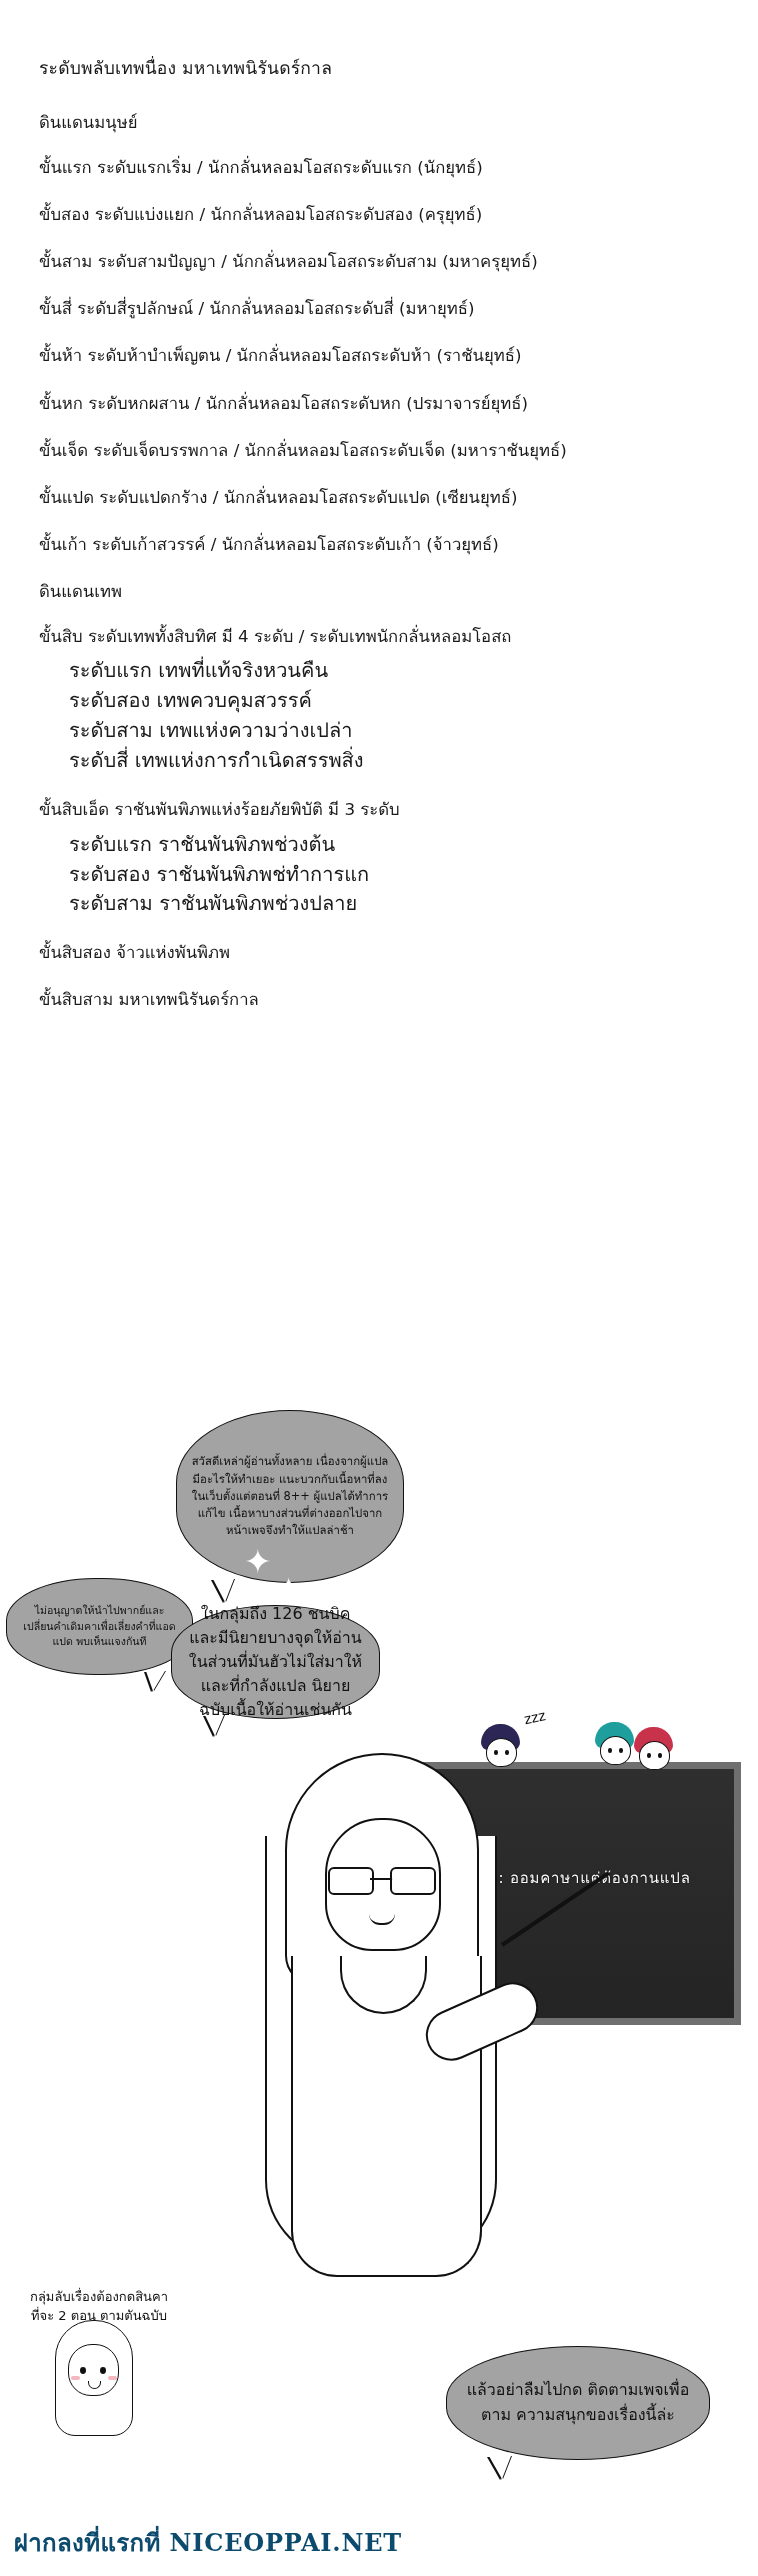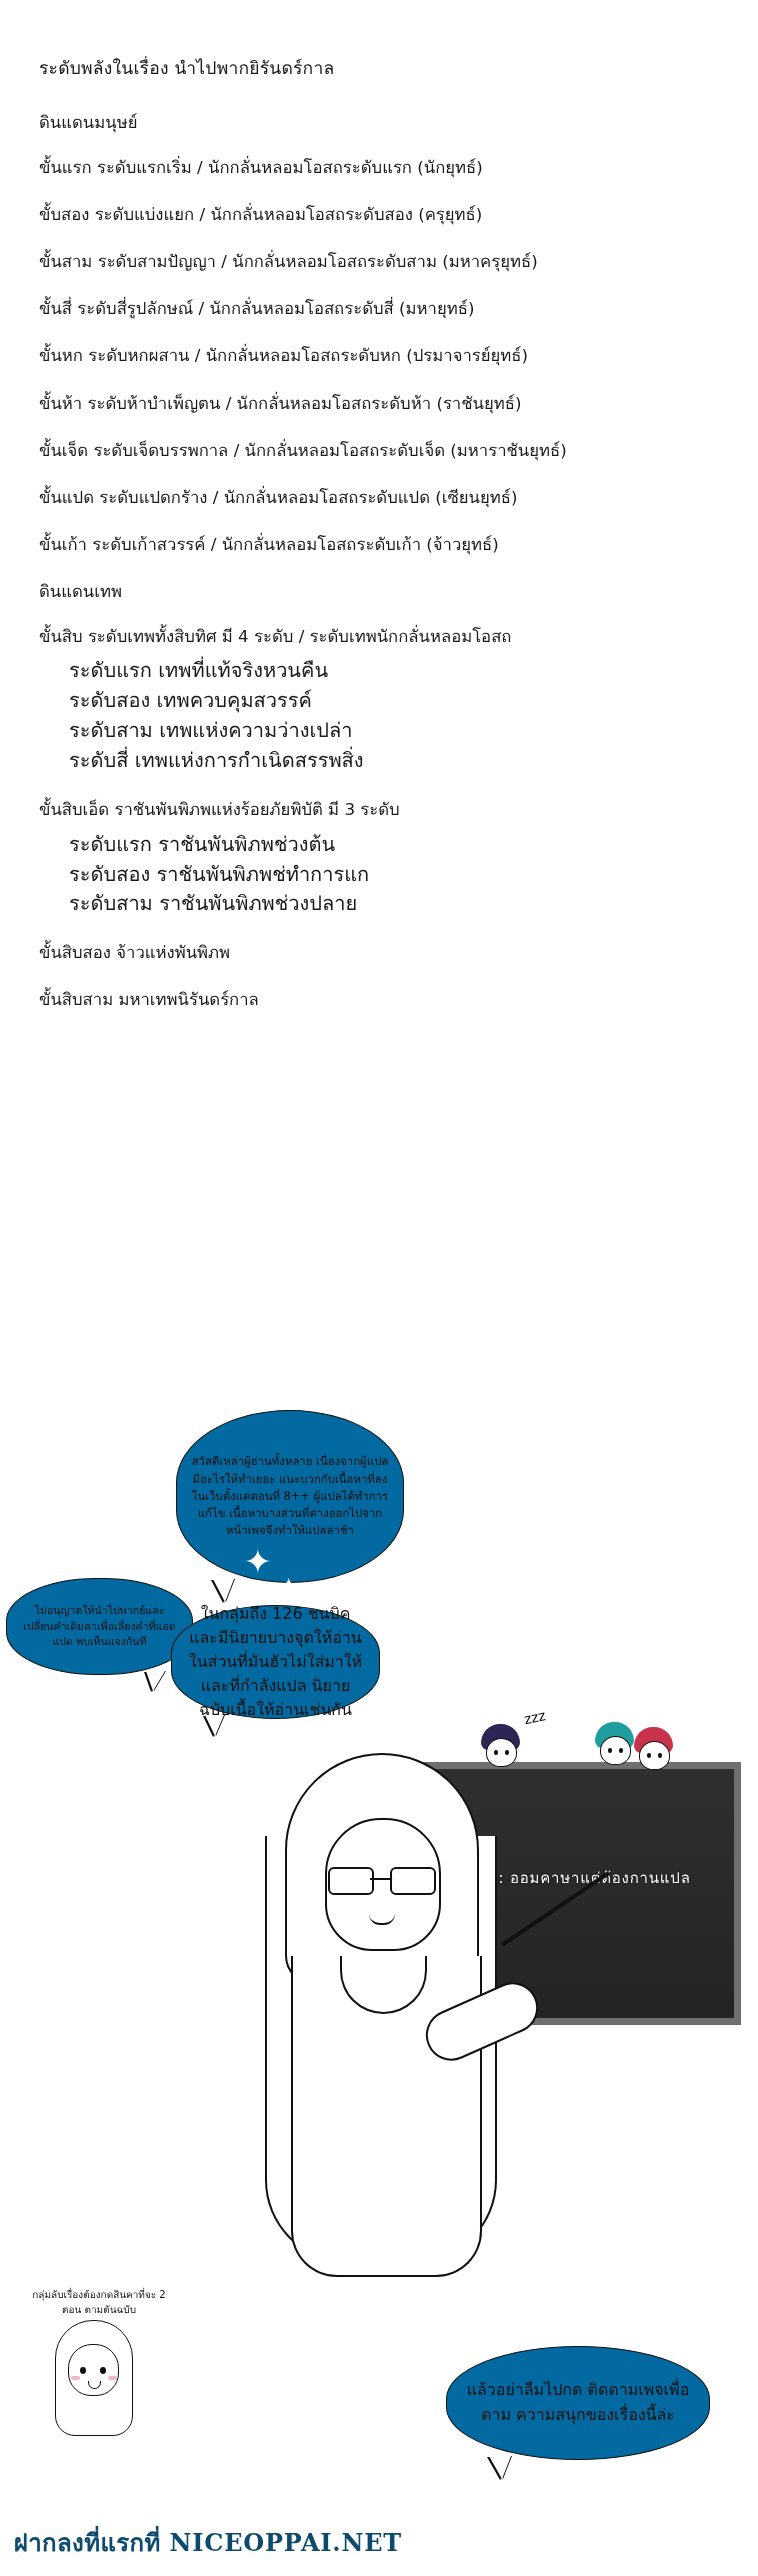--- a/index.html
+++ b/index.html
@@ -59,21 +59,21 @@
     position: absolute;
     left: 0;
     top: 1396px;
     width: 759px;
     height: 1180px;
   }
 
   
   .bubble {
     position: absolute;
-    background: #0369a1;
+    background: #a3a3a3;
     border: 1.9px solid #111111;
     border-radius: 50% / 42%;
     box-sizing: border-box;
     display: flex;
     align-items: center;
     justify-content: center;
     text-align: center;
     padding: 10.6px 13.7px;
     font-size: 11.4px;
     line-height: 1.5;
@@ -338,21 +338,21 @@
     transform-origin: left center;
     z-index: 5;
   }
 
   
   .mini-note {
     position: absolute;
     left: 27px;
     top: 892px;
     width: 144px;
-    font-size: 10px;
+    font-size: 13px;
     line-height: 1.45;
     text-align: center;
     color: #111;
   }
   .mini-char {
     position: absolute;
     left: 47px;
     top: 924px;
     width: 91px;
     height: 121px;
@@ -420,30 +420,30 @@
     color: #0c4a6e;
     letter-spacing: 0.8px;
   }
 </style>
 </head>
 <body>
 
 <div class="page">
 
   <div class="text-block">
-    <div class="title">ระดับพลังในเรื่อง นำไปพากยิรันดร์กาล</div>
+    <div class="title">ระดับพลับเทพนื่อง มหาเทพนิรันดร์กาล</div>
 
     <div class="section-head">ดินแดนมนุษย์</div>
 
     <div class="rank-line">ขั้นแรก ระดับแรกเริ่ม / นักกลั่นหลอมโอสถระดับแรก (นักยุทธ์)</div>
     <div class="rank-line">ขั้บสอง ระดับแบ่งแยก / นักกลั่นหลอมโอสถระดับสอง (ครุยุทธ์)</div>
     <div class="rank-line">ขั้นสาม ระดับสามปัญญา / นักกลั่นหลอมโอสถระดับสาม (มหาครุยุทธ์)</div>
     <div class="rank-line">ขั้นสี่ ระดับสี่รูปลักษณ์ / นักกลั่นหลอมโอสถระดับสี่ (มหายุทธ์)</div>
+    <div class="rank-line">ขั้นห้า ระดับห้าบำเพ็ญตน / นักกลั่นหลอมโอสถระดับห้า (ราชันยุทธ์)</div>
     <div class="rank-line">ขั้นหก ระดับหกผสาน / นักกลั่นหลอมโอสถระดับหก (ปรมาจารย์ยุทธ์)</div>
-    <div class="rank-line">ขั้นห้า ระดับห้าบำเพ็ญตน / นักกลั่นหลอมโอสถระดับห้า (ราชันยุทธ์)</div>
     <div class="rank-line">ขั้นเจ็ด ระดับเจ็ดบรรพกาล / นักกลั่นหลอมโอสถระดับเจ็ด (มหาราชันยุทธ์)</div>
     <div class="rank-line">ขั้นแปด ระดับแปดกรัาง / นักกลั่นหลอมโอสถระดับแปด (เซียนยุทธ์)</div>
     <div class="rank-line">ขั้นเก้า ระดับเก้าสวรรค์ / นักกลั่นหลอมโอสถระดับเก้า (จ้าวยุทธ์)</div>
 
     <div class="section-head">ดินแดนเทพ</div>
 
     <div class="rank-line tight">ขั้นสิบ ระดับเทพทั้งสิบทิศ มี 4 ระดับ / ระดับเทพนักกลั่นหลอมโอสถ</div>
     <div class="sub-line">ระดับแรก เทพที่แท้จริงหวนคืน</div>
     <div class="sub-line">ระดับสอง เทพควบคุมสวรรค์</div>
     <div class="sub-line">ระดับสาม เทพแห่งความว่างเปล่า</div>

